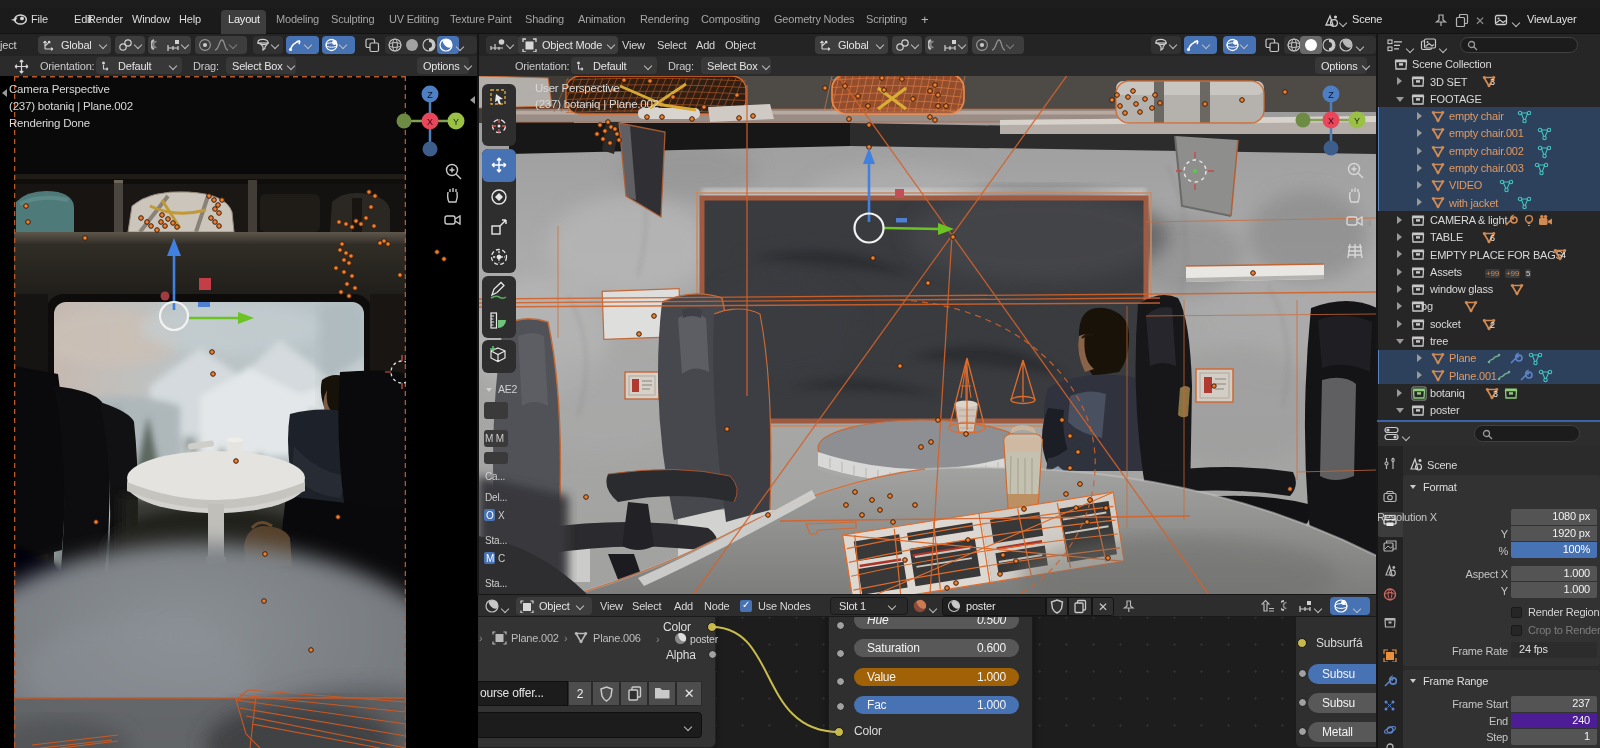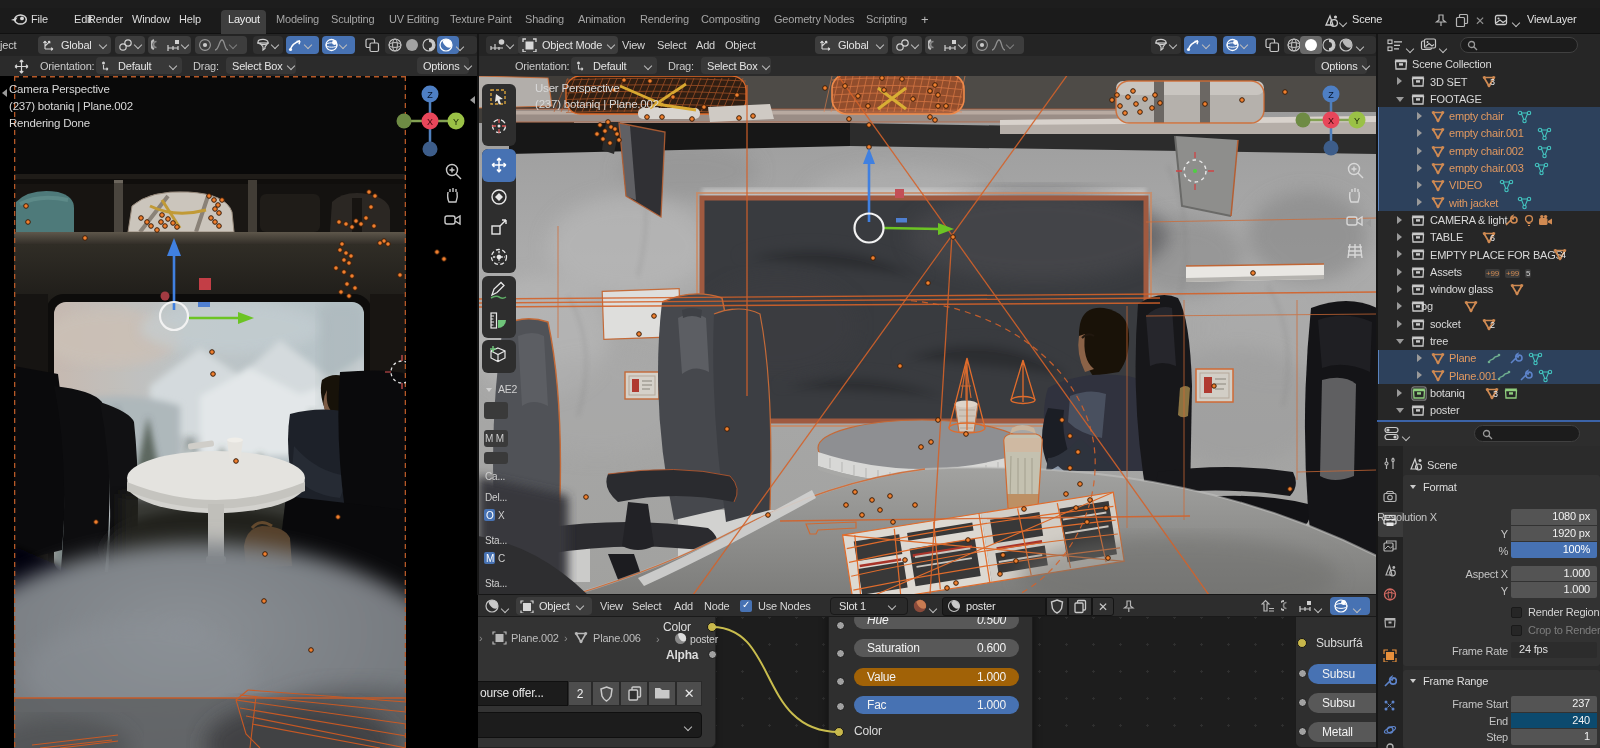--- a/index.html
+++ b/index.html
@@ -1138,21 +1138,21 @@
 <div class="abs" id="shader" style="left:478px;top:595px;width:899px;height:153px;background:#1d1d1d;overflow:hidden;">
 <div class="abs" style="left:0;top:22px;width:899px;height:131px;background-image:radial-gradient(circle,#2f2f2f 1.1px,transparent 1.3px);background-size:27px 27px;background-position:8px 14px;"></div>
 <div class="abs" style="left:-40px;top:8px;width:278px;height:145px;background:#333333;border:1px solid #222222;border-radius:6px;box-shadow:0 2px 6px rgba(0,0,0,.4);"></div>
 <div class="abs" style="left:178px;top:38px;color:#8a8a8a;">›</div>
 <div class="abs" style="left:185px;top:25px;color:#dcdcdc;font-size:12px;">Color</div>
 <div class="abs" style="left:196px;top:37px;"><svg width="13" height="13" viewBox="0 0 13 13">
           <circle cx="6.5" cy="6.5" r="5.5" fill="#888"></circle>
           <path d="M6.5 1 A 5.5 5.5 0 0 1 11.5 9 C 8 10.5 5 8 4 2 A 5.5 5.5 0 0 1 6.5 1" fill="#ddd"></path>
         </svg></div>
 <div class="abs" style="left:212px;top:38px;color:#cfcfcf;font-size:10.5px;">poster</div>
-<div class="abs" style="left:188px;top:53px;color:#dcdcdc;font-size:12px;font-weight:bold;">Alpha</div>
+<div class="abs" style="left:188px;top:53px;color:#dcdcdc;font-size:12px;">Alpha</div>
 <div class="abs" style="left:229px;top:27px;width:10px;height:10px;border-radius:50%;background:#c8b74b;border:1px solid #151515;"></div>
 <div class="abs" style="left:230px;top:55px;width:9px;height:9px;border-radius:50%;background:#a1a1a1;border:1px solid #151515;"></div>
 <div class="abs" style="left:-20px;top:86px;width:110px;height:25px;background:#1c1c1c;border-radius:0 0 0 0;border:1px solid #101010;"></div>
 <div class="abs" style="left:2px;top:91px;color:#e3e3e3;font-size:12px;">ourse offer...</div>
 <div class="abs" style="left:90px;top:86px;width:24px;height:25px;background:#4d4d4d;border:1px solid #2a2a2a;color:#f0f0f0;text-align:center;line-height:25px;font-size:12px;">2</div>
 <div class="abs" style="left:114px;top:86px;width:28px;height:25px;background:#4d4d4d;border:1px solid #2a2a2a;"></div>
 <div class="abs" style="left:121px;top:91px;"><svg width="15" height="16" viewBox="0 0 15 16">
           <path d="M7.5 1 L13 3 L12 10 Q10.5 13.5 7.5 15 Q4.5 13.5 3 10 L2 3 Z" fill="none" stroke="#c9c9c9" stroke-width="1.5"></path>
         </svg></div>
 <div class="abs" style="left:142px;top:86px;width:28px;height:25px;background:#4d4d4d;border:1px solid #2a2a2a;"></div>
@@ -1712,21 +1712,21 @@
 <div class="abs" style="left:134px;top:204px;width:11px;height:11px;background:#262626;border:1px solid #1a1a1a;border-radius:2px;"></div>
       <div class="abs" style="left:151px;top:203px;color:#7d7d7d;white-space:nowrap;">Crop to Render R</div>
 <div class="abs" style="left:0;top:224px;width:131px;text-align:right;color:#c5c5c5;">Frame Rate</div>
 <div class="abs" style="left:134px;top:221px;width:86px;height:15.5px;background:#2c2c2c;border-radius:2px;color:#dedede;padding-left:8px;text-align:left;line-height:15.5px;">24 fps</div>
 <div class="abs" style="left:26px;top:249px;width:197px;height:78px;background:#323232;border-radius:3px;"></div>
 <div class="abs" style="left:33px;top:258px;width:0;height:0;border-top:4px solid #cccccc;border-left:3.5px solid transparent;border-right:3.5px solid transparent;"></div>
       <div class="abs" style="left:46px;top:254px;color:#dedede;">Frame Range</div>
 <div class="abs" style="left:0;top:277px;width:131px;text-align:right;color:#c5c5c5;">Frame Start</div>
 <div class="abs" style="left:134px;top:275px;width:86px;height:15.5px;background:#545454;border-radius:2px 2px 0 0;color:#f1f1f1;padding-right:7px;text-align:right;line-height:15.5px;">237</div>
 <div class="abs" style="left:0;top:293.5px;width:131px;text-align:right;color:#c5c5c5;">End</div>
-<div class="abs" style="left:134px;top:291.5px;width:86px;height:15.5px;background:#0c4a6e;border-radius:0;color:#f1f1f1;padding-right:7px;text-align:right;line-height:15.5px;">240</div>
+<div class="abs" style="left:134px;top:291.5px;width:86px;height:15.5px;background:#4c1d95;border-radius:0;color:#f1f1f1;padding-right:7px;text-align:right;line-height:15.5px;">240</div>
 <div class="abs" style="left:0;top:310px;width:131px;text-align:right;color:#c5c5c5;">Step</div>
 <div class="abs" style="left:134px;top:308px;width:86px;height:15.5px;background:#545454;border-radius:0 0 2px 2px;color:#f1f1f1;padding-right:7px;text-align:right;line-height:15.5px;">1</div>
 </div>
 
 <div class="abs" style="left:477px;top:34px;width:2px;height:561px;background:#161616;"></div>
 <div class="abs" style="left:1376px;top:34px;width:2px;height:714px;background:#161616;"></div>
 <div class="abs" style="left:478px;top:594px;width:899px;height:1px;background:#161616;"></div>
 <div class="abs" style="left:1377px;top:420px;width:223px;height:2px;background:#3b63a8;"></div>
 
 </div>

